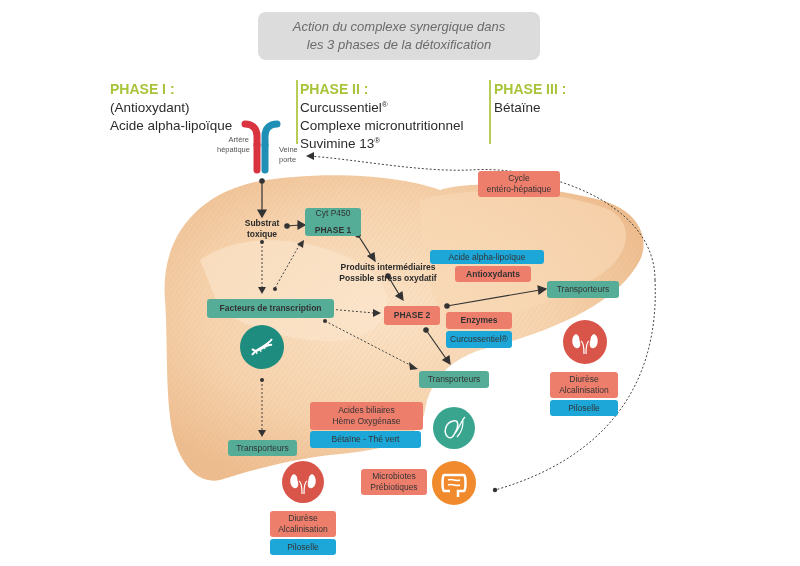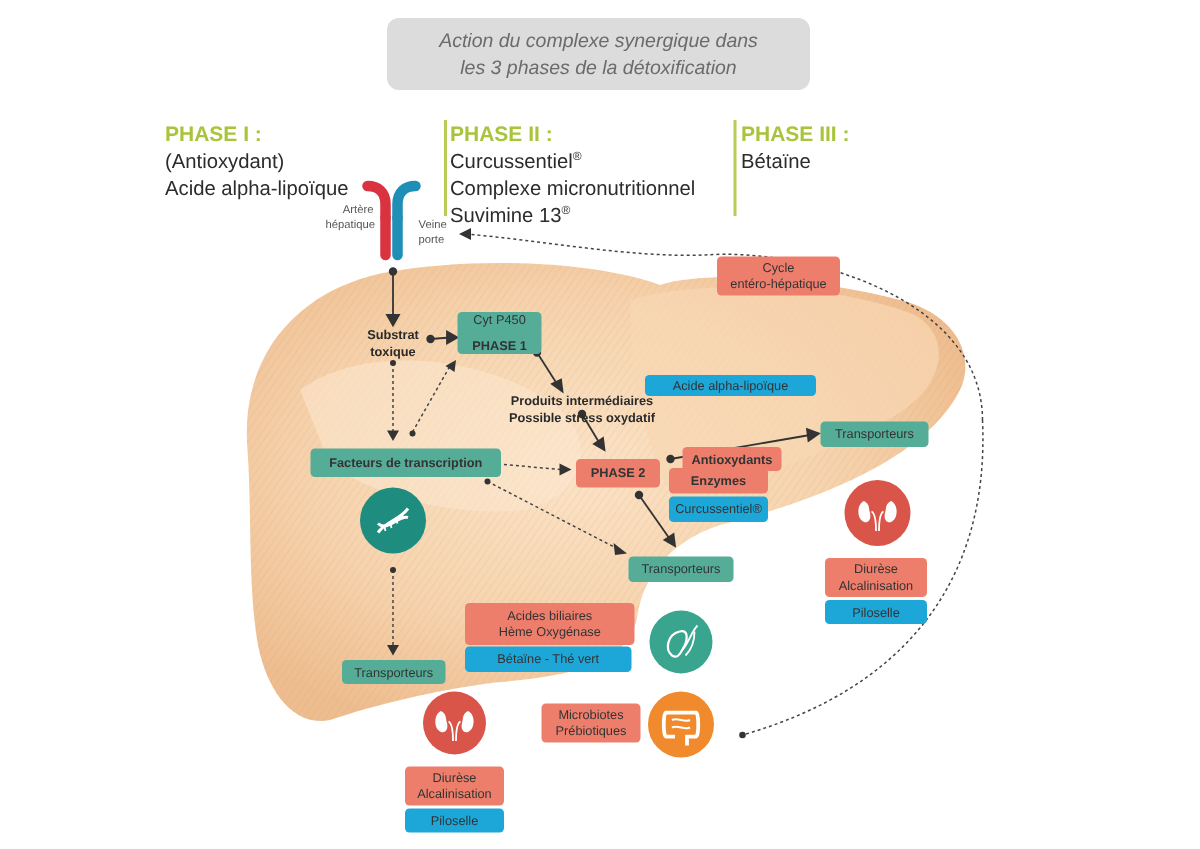--- a/index.html
+++ b/index.html
@@ -147,21 +147,21 @@
 </div>
 <div class="box teal" style="left:207px; top:299px; width:127px; height:19px;">
   <div>Facteurs de transcription</div>
 </div>
 <div class="box salmon" style="left:384px; top:306px; width:56px; height:19px;">
   <div>PHASE 2</div>
 </div>
 <div class="box blue" style="left:430px; top:250px; width:114px; height:14px; font-weight:normal;">
   <div>Acide alpha-lipoïque</div>
 </div>
-<div class="box salmon" style="left:455px; top:266px; width:66px; height:16px;margin-top:32px;">
+<div class="box salmon" style="left:455px; top:266px; width:76px; height:16px;">
   <div>Antioxydants</div>
 </div>
 <div class="box teal" style="left:547px; top:281px; width:72px; height:17px; font-weight:normal;">
   <div>Transporteurs</div>
 </div>
 <div class="box salmon" style="left:446px; top:312px; width:66px; height:17px;">
   <div>Enzymes</div>
 </div>
 <div class="box blue" style="left:446px; top:331px; width:66px; height:17px; font-weight:normal;">
   <div>Curcussentiel®</div>

